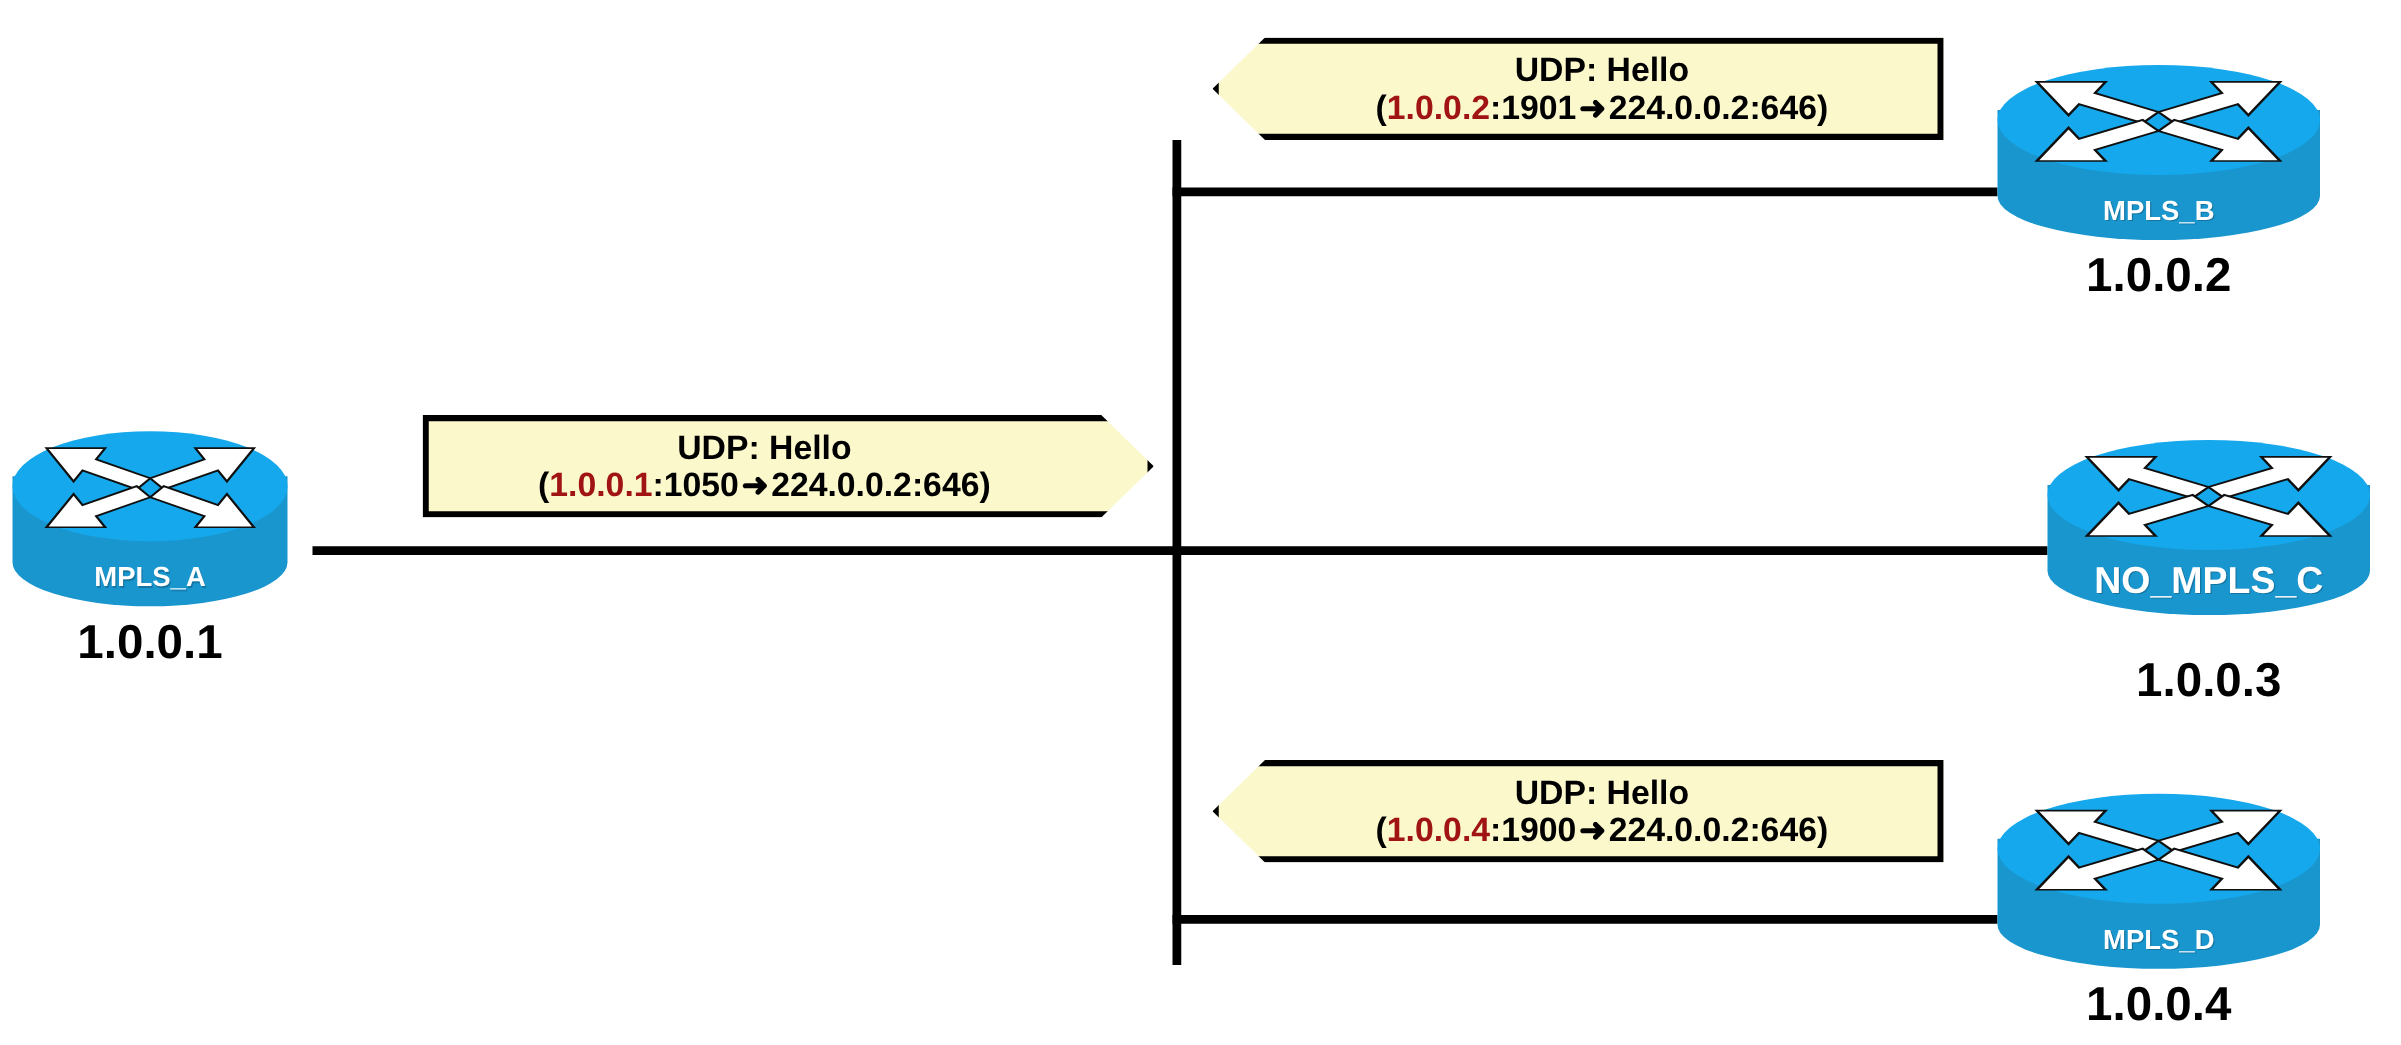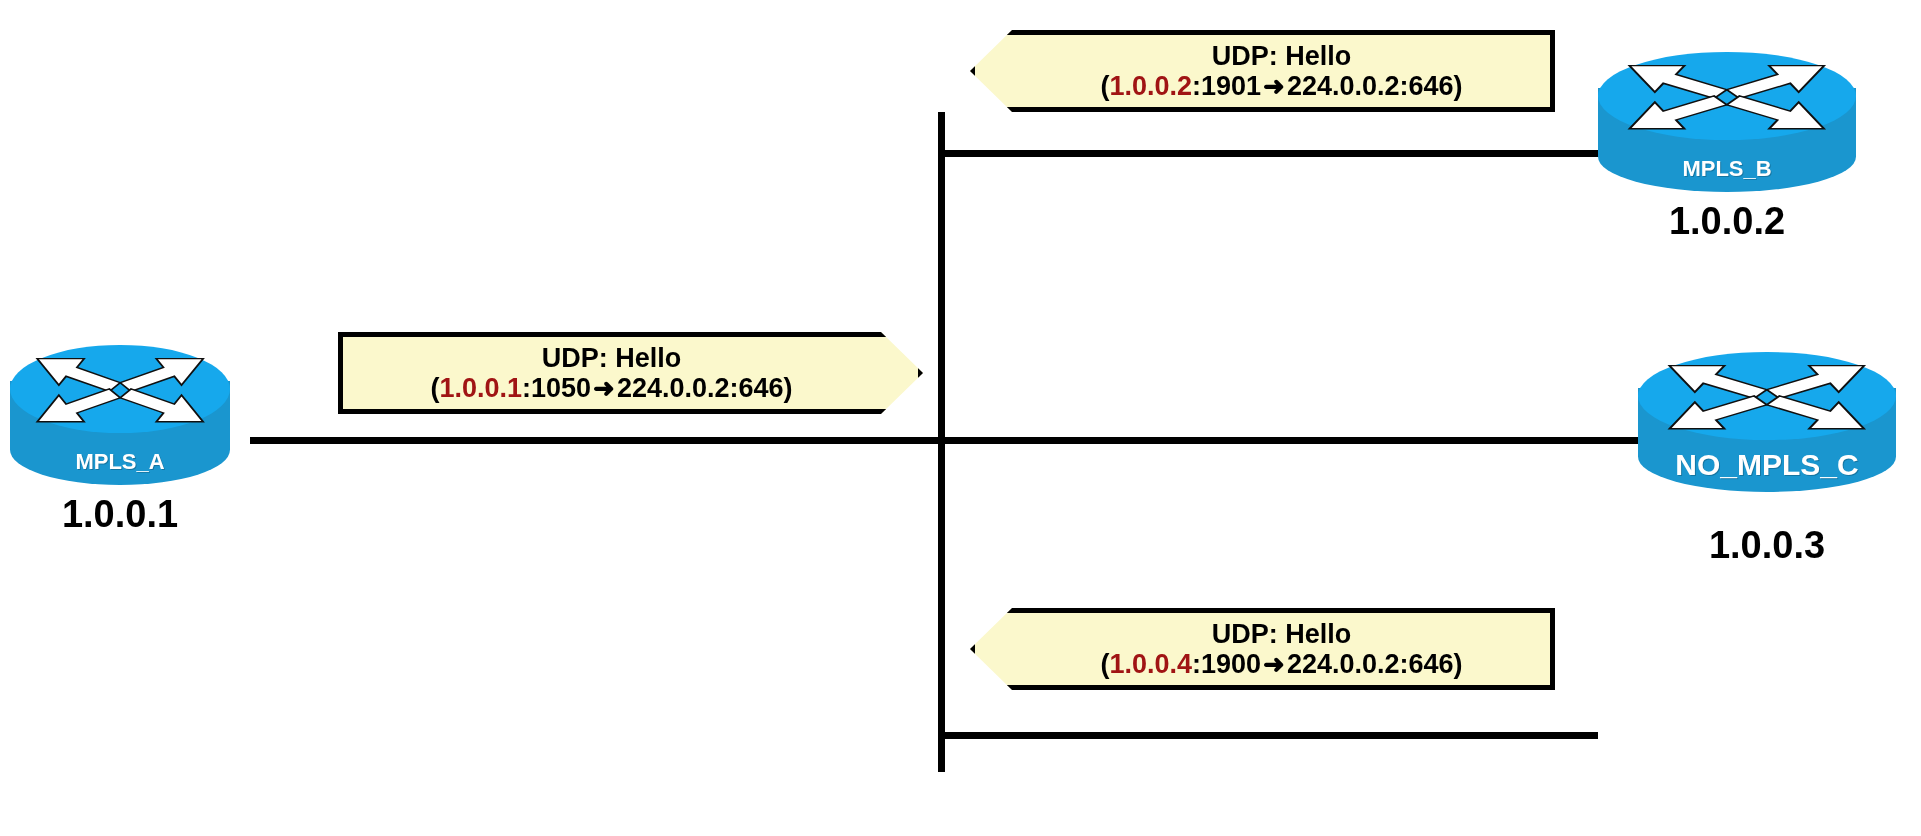--- a/index.html
+++ b/index.html
@@ -180,20 +180,38 @@
             <polygon points="4,56 30,56 26,49 50,37 44,30 20,42 16,35"></polygon>
             <polygon points="96,56 70,56 74,49 50,37 56,30 80,42 84,35"></polygon>
           </g>
         </svg>
       </div>
       <div class="router-name small">NO_MPLS_C</div>
     </div>
     <div class="router-ip" style="top:148px;margin-top:24px;">1.0.0.3</div>
   </div>
 
+  <div class="router" style="left:1598px; top:635px; width:258px; height:140px;">
+    <div class="router-icon">
+      <div class="cyl-body"></div>
+      <div class="cyl-top"></div>
+      <div class="router-arrows">
+        <svg viewBox="0 0 100 62" preserveAspectRatio="none">
+          <g fill="#ffffff" stroke="#101010" stroke-width="1.1" stroke-linejoin="miter">
+            <polygon points="4,6 30,6 26,13 50,25 44,32 20,20 16,27"></polygon>
+            <polygon points="96,6 70,6 74,13 50,25 56,32 80,20 84,27"></polygon>
+            <polygon points="4,56 30,56 26,49 50,37 44,30 20,42 16,35"></polygon>
+            <polygon points="96,56 70,56 74,49 50,37 56,30 80,42 84,35"></polygon>
+          </g>
+        </svg>
+      </div>
+      <div class="router-name">MPLS_D</div>
+    </div>
+    <div class="router-ip" style="top:148px;">1.0.0.4</div>
+  </div>
 
   <div class="banner point-left" style="left:970px; top:30px; width:585px; height:82px;">
     <div class="banner-line1">UDP: Hello</div>
     <div class="banner-line2">
       <span>(</span><span class="src-ip">1.0.0.2</span><span>:</span><span>1901</span><span class="arrow-glyph">➜</span><span>224.0.0.2:646</span><span>)</span>
     </div>
   </div>
 
   <div class="banner point-right" style="left:338px; top:332px; width:585px; height:82px;">
     <div class="banner-line1">UDP: Hello</div>

